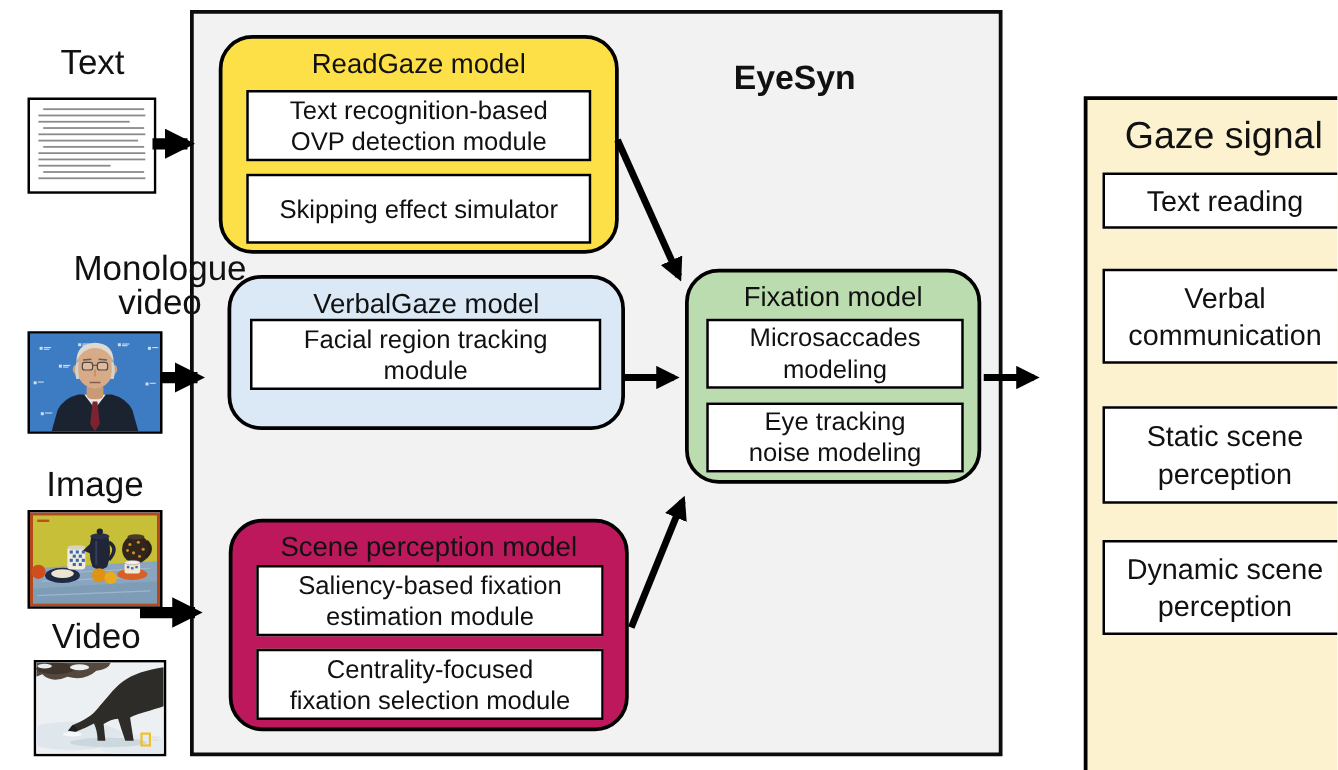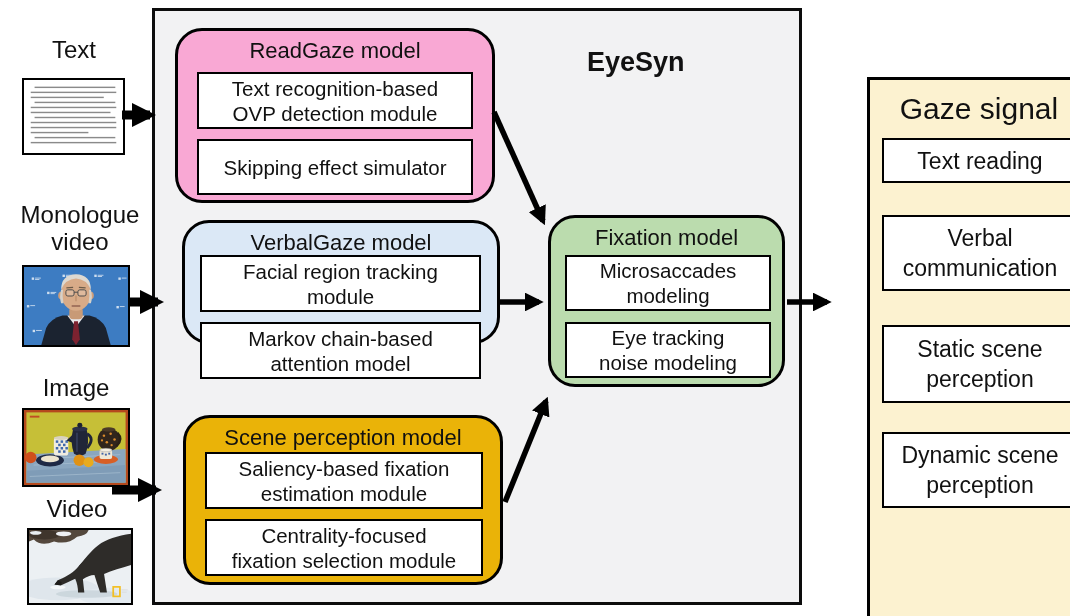--- a/index.html
+++ b/index.html
@@ -2,23 +2,23 @@
 <html><head>
 <meta charset="utf-8">
 <style>
   html,body{margin:0;padding:0;background:#ffffff;}
   .page{
     position:relative;width:1070px;height:616px;background:#ffffff;
     font-family:"Liberation Sans",sans-serif;color:#111;overflow:hidden;
   }
   .pre{white-space:pre-line;}
   
-  .in-label{position:absolute;text-align:center;font-size:24px;line-height:27px;color:#111;}
+  .in-label{position:absolute;text-align:center;font-size:28px;line-height:27px;color:#111;}
   .lbl-text{left:18px;top:36px;width:112px;}
-  .lbl-mono{left:0px;top:201px;width:160px;}
+  .lbl-mono{left:0px;top:201px;width:160px;padding-left:48px;}
   .lbl-image{left:18px;top:374px;width:116px;}
   .lbl-video{left:18px;top:495px;width:118px;}
   .thumb{position:absolute;border:2.5px solid #000;box-sizing:border-box;background:#fff;}
   .thumb svg{display:block;width:100%;height:100%;}
   .t-text {left:22px;top:78px;width:103px;height:77px;}
   .t-mono {left:22px;top:265px;width:108px;height:82px;}
   .t-image{left:22px;top:408px;width:108px;height:79px;}
   .t-video{left:27px;top:528px;width:106px;height:77px;}
   
   .sysbox{position:absolute;left:152px;top:8px;width:650px;height:597px;
@@ -248,36 +248,34 @@
       </g>
       <ellipse cx="30" cy="60.5" rx="8" ry="2" fill="#f5f8fa"></ellipse>
       <g>
         <rect x="87.5" y="60" width="7" height="10" fill="none" stroke="#f2bf24" stroke-width="1.8"></rect>
         <rect x="96.5" y="62.5" width="6" height="1.2" fill="#dddddd" opacity="0.85"></rect>
         <rect x="96.5" y="65" width="5" height="1.2" fill="#dddddd" opacity="0.85"></rect>
       </g>
     </svg>
   </div>
 
-  <div class="model m-rg" style="background-color: #f9a8d4;">
+  <div class="model m-rg" style="background-color: #fde047;">
     <div class="mtitle">ReadGaze model</div>
     <div class="module rg1">Text recognition-based
 OVP detection module</div>
     <div class="module rg2">Skipping effect simulator</div>
   </div>
 
   <div class="model m-vg" style="background-color: rgb(219, 232, 246);">
     <div class="mtitle">VerbalGaze model</div>
     <div class="module vg1">Facial region tracking
 module</div>
-    <div class="module vg2">Markov chain-based
-attention model</div>
-  </div>
-
-  <div class="model m-sp" style="background-color: #eab308;">
+  </div>
+
+  <div class="model m-sp" style="background-color: #be185d;">
     <div class="mtitle">Scene perception model</div>
     <div class="module sp1">Saliency-based fixation
 estimation module</div>
     <div class="module sp2">Centrality-focused
 fixation selection module</div>
   </div>
 
   <div class="model m-fx" style="background-color: rgb(187, 220, 174);">
     <div class="mtitle">Fixation model</div>
     <div class="module fx1">Microsaccades

